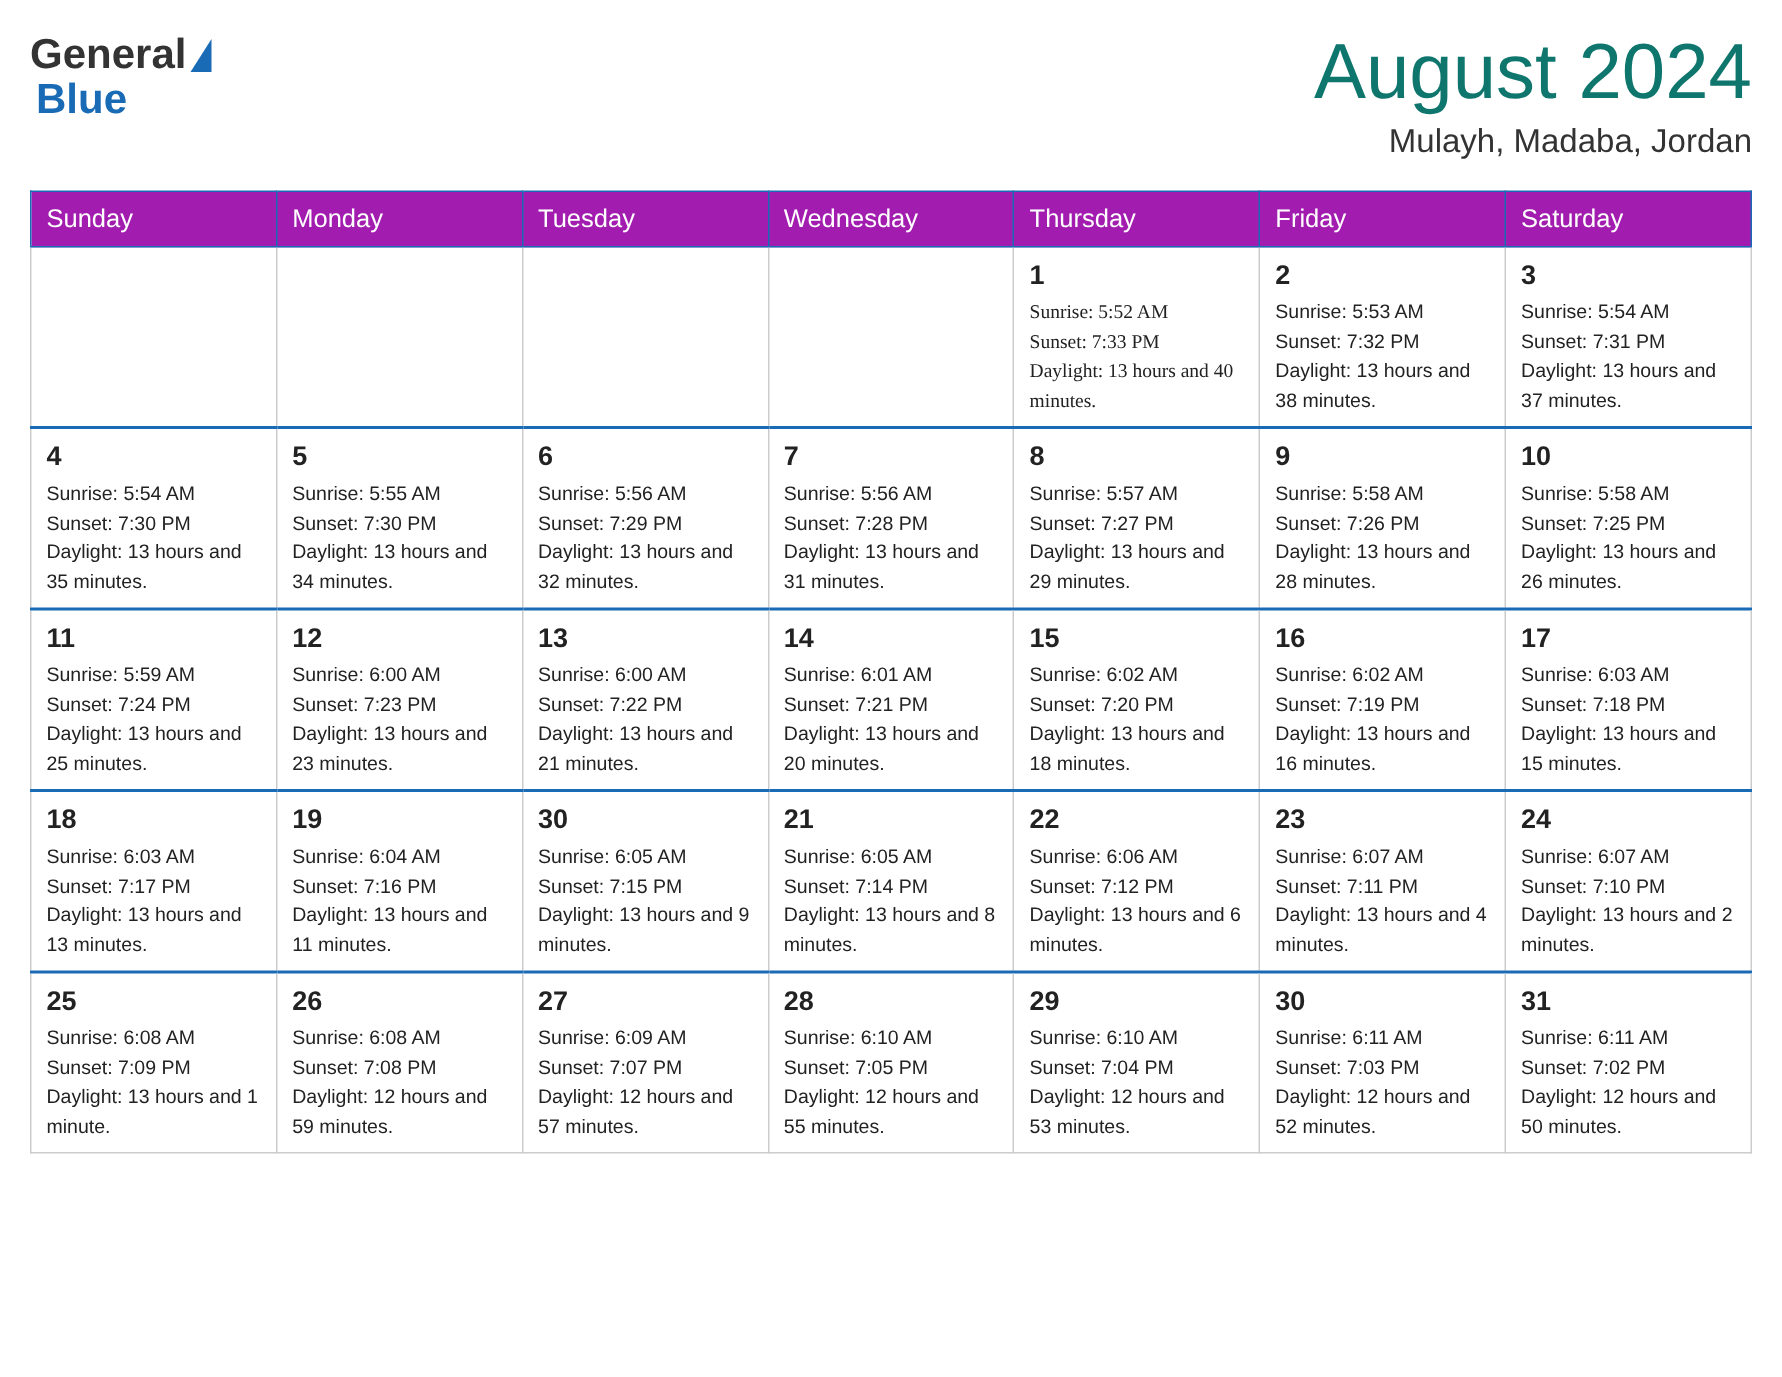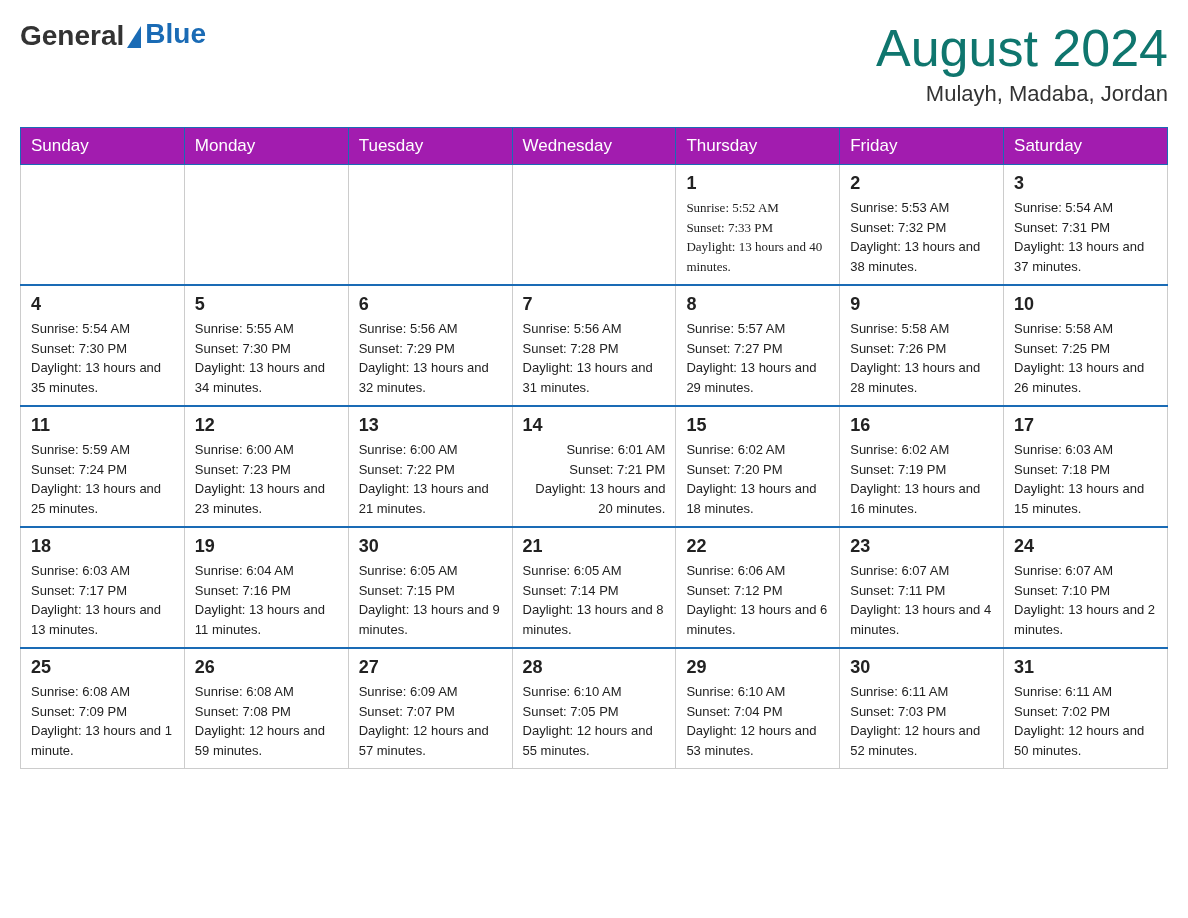--- a/index.html
+++ b/index.html
@@ -11,20 +11,21 @@
       min-height: 918px;
     }
     .header {
       display: flex;
       justify-content: space-between;
       align-items: flex-start;
       margin-bottom: 20px;
     }
     .logo {
       display: flex;
+      flex-direction: column;
       align-items: flex-start;
     }
     .logo-top {
       display: flex;
       align-items: center;
       font-size: 28px;
       font-weight: bold;
       color: #333;
     }
     .logo-general { color: #333; }
@@ -213,21 +214,21 @@
 Daylight: 13 hours and 23 minutes.</div>
         </td>
         <td>
           <span class="day-number">13</span>
           <div class="day-info" style="white-space: pre-line;">Sunrise: 6:00 AM
 Sunset: 7:22 PM
 Daylight: 13 hours and 21 minutes.</div>
         </td>
         <td>
           <span class="day-number">14</span>
-          <div class="day-info" style="white-space: pre-line; text-align: right;">Sunrise: 6:01 AM
+          <div class="day-info" style="white-space: pre-line;">Sunrise: 6:01 AM
 Sunset: 7:21 PM
 Daylight: 13 hours and 20 minutes.</div>
         </td>
         <td>
           <span class="day-number">15</span>
           <div class="day-info" style="white-space: pre-line;">Sunrise: 6:02 AM
 Sunset: 7:20 PM
 Daylight: 13 hours and 18 minutes.</div>
         </td>
         <td>

